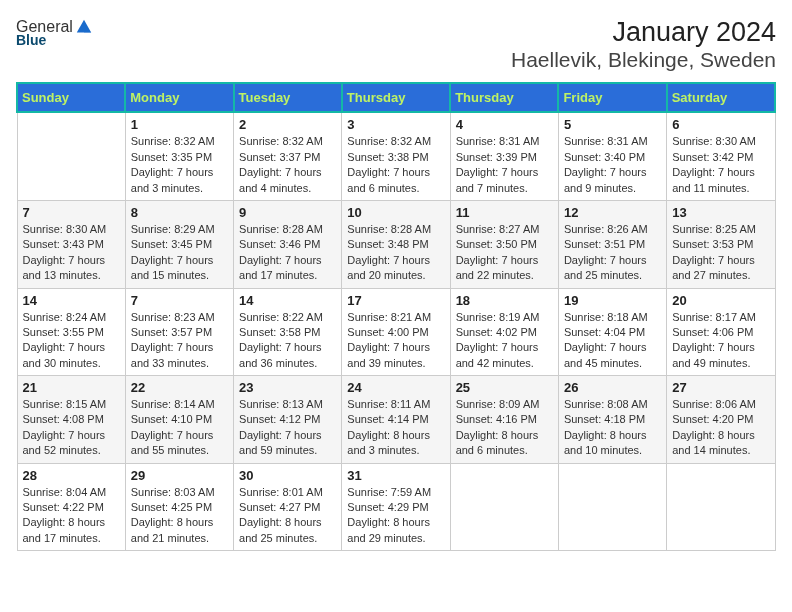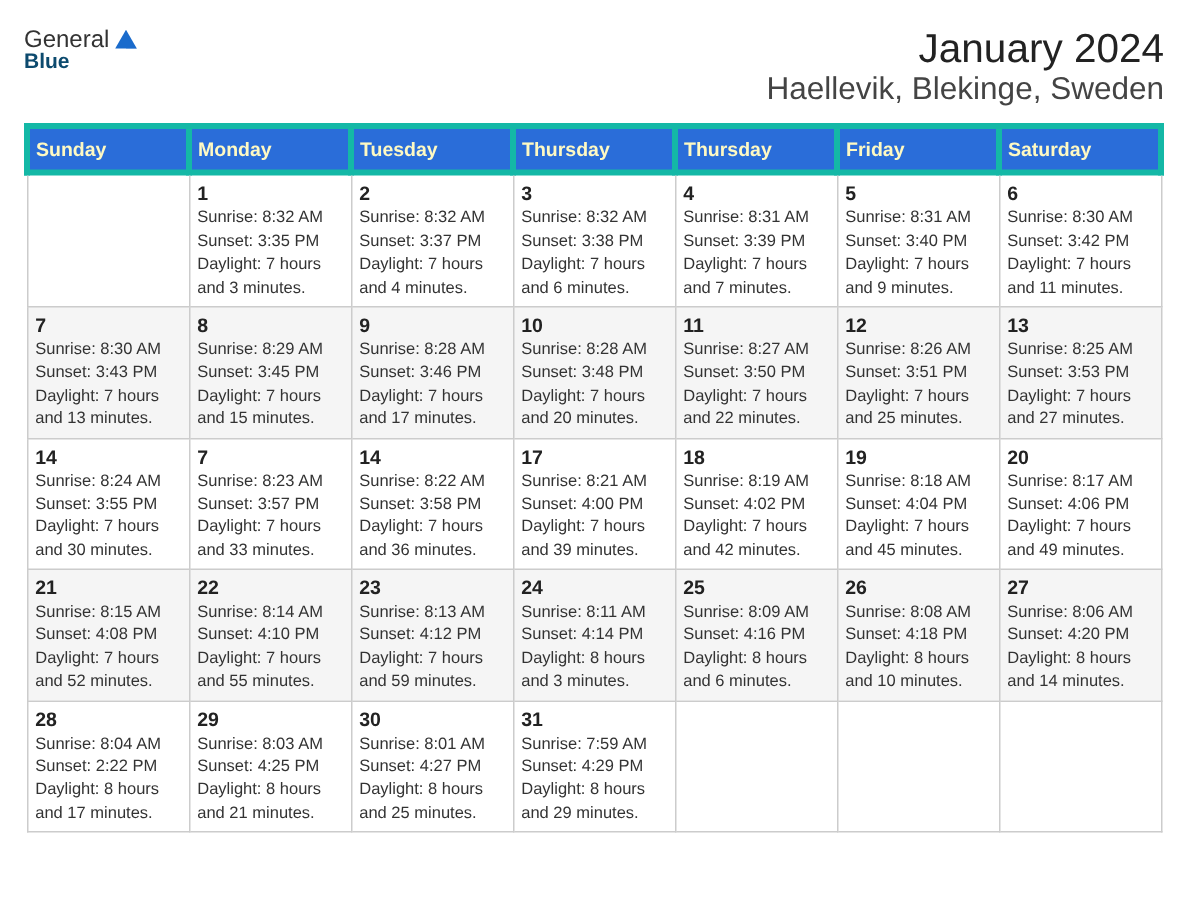--- a/index.html
+++ b/index.html
@@ -41,26 +41,26 @@
       font-size: 21px;
       color: #444;
     }
     .calendar {
       width: 100%;
       border-collapse: collapse;
       font-size: 11px;
     }
     .calendar th {
       background: #2a6dd9;
-      color: #fef9c3;
+      color: #bef264;
       padding: 6px 4px;
       text-align: left;
       font-size: 13px;
       font-weight: bold;
-      border: 4px solid #14b8a6;
+      border: 2px solid #14b8a6;
     }
     .calendar td {
       vertical-align: top;
       border: 1px solid #ccc;
       padding: 4px 5px;
       width: calc(100% / 7);
       min-height: 80px;
       background: #fff;
     }
     .calendar tr:nth-child(even) td {
@@ -229,21 +229,21 @@
           <div class="day-info"><span>Sunrise: 8:08 AM</span><br><span>Sunset: 4:18 PM</span><br><span>Daylight: 8 hours</span><br><span>and 10 minutes.</span></div>
         </td>
         <td>
           <span class="day-number">27</span>
           <div class="day-info"><span>Sunrise: 8:06 AM</span><br><span>Sunset: 4:20 PM</span><br><span>Daylight: 8 hours</span><br><span>and 14 minutes.</span></div>
         </td>
       </tr>
       <tr>
         <td>
           <span class="day-number">28</span>
-          <div class="day-info"><span>Sunrise: 8:04 AM</span><br><span>Sunset: 2:22 PM</span><br><span>Daylight: 8 hours</span><br><span>and 17 minutes.</span></div>
+          <div class="day-info"><span>Sunrise: 8:04 AM</span><br><span>Sunset: 4:22 PM</span><br><span>Daylight: 8 hours</span><br><span>and 17 minutes.</span></div>
         </td>
         <td>
           <span class="day-number">29</span>
           <div class="day-info"><span>Sunrise: 8:03 AM</span><br><span>Sunset: 4:25 PM</span><br><span>Daylight: 8 hours</span><br><span>and 21 minutes.</span></div>
         </td>
         <td>
           <span class="day-number">30</span>
           <div class="day-info"><span>Sunrise: 8:01 AM</span><br><span>Sunset: 4:27 PM</span><br><span>Daylight: 8 hours</span><br><span>and 25 minutes.</span></div>
         </td>
         <td>

